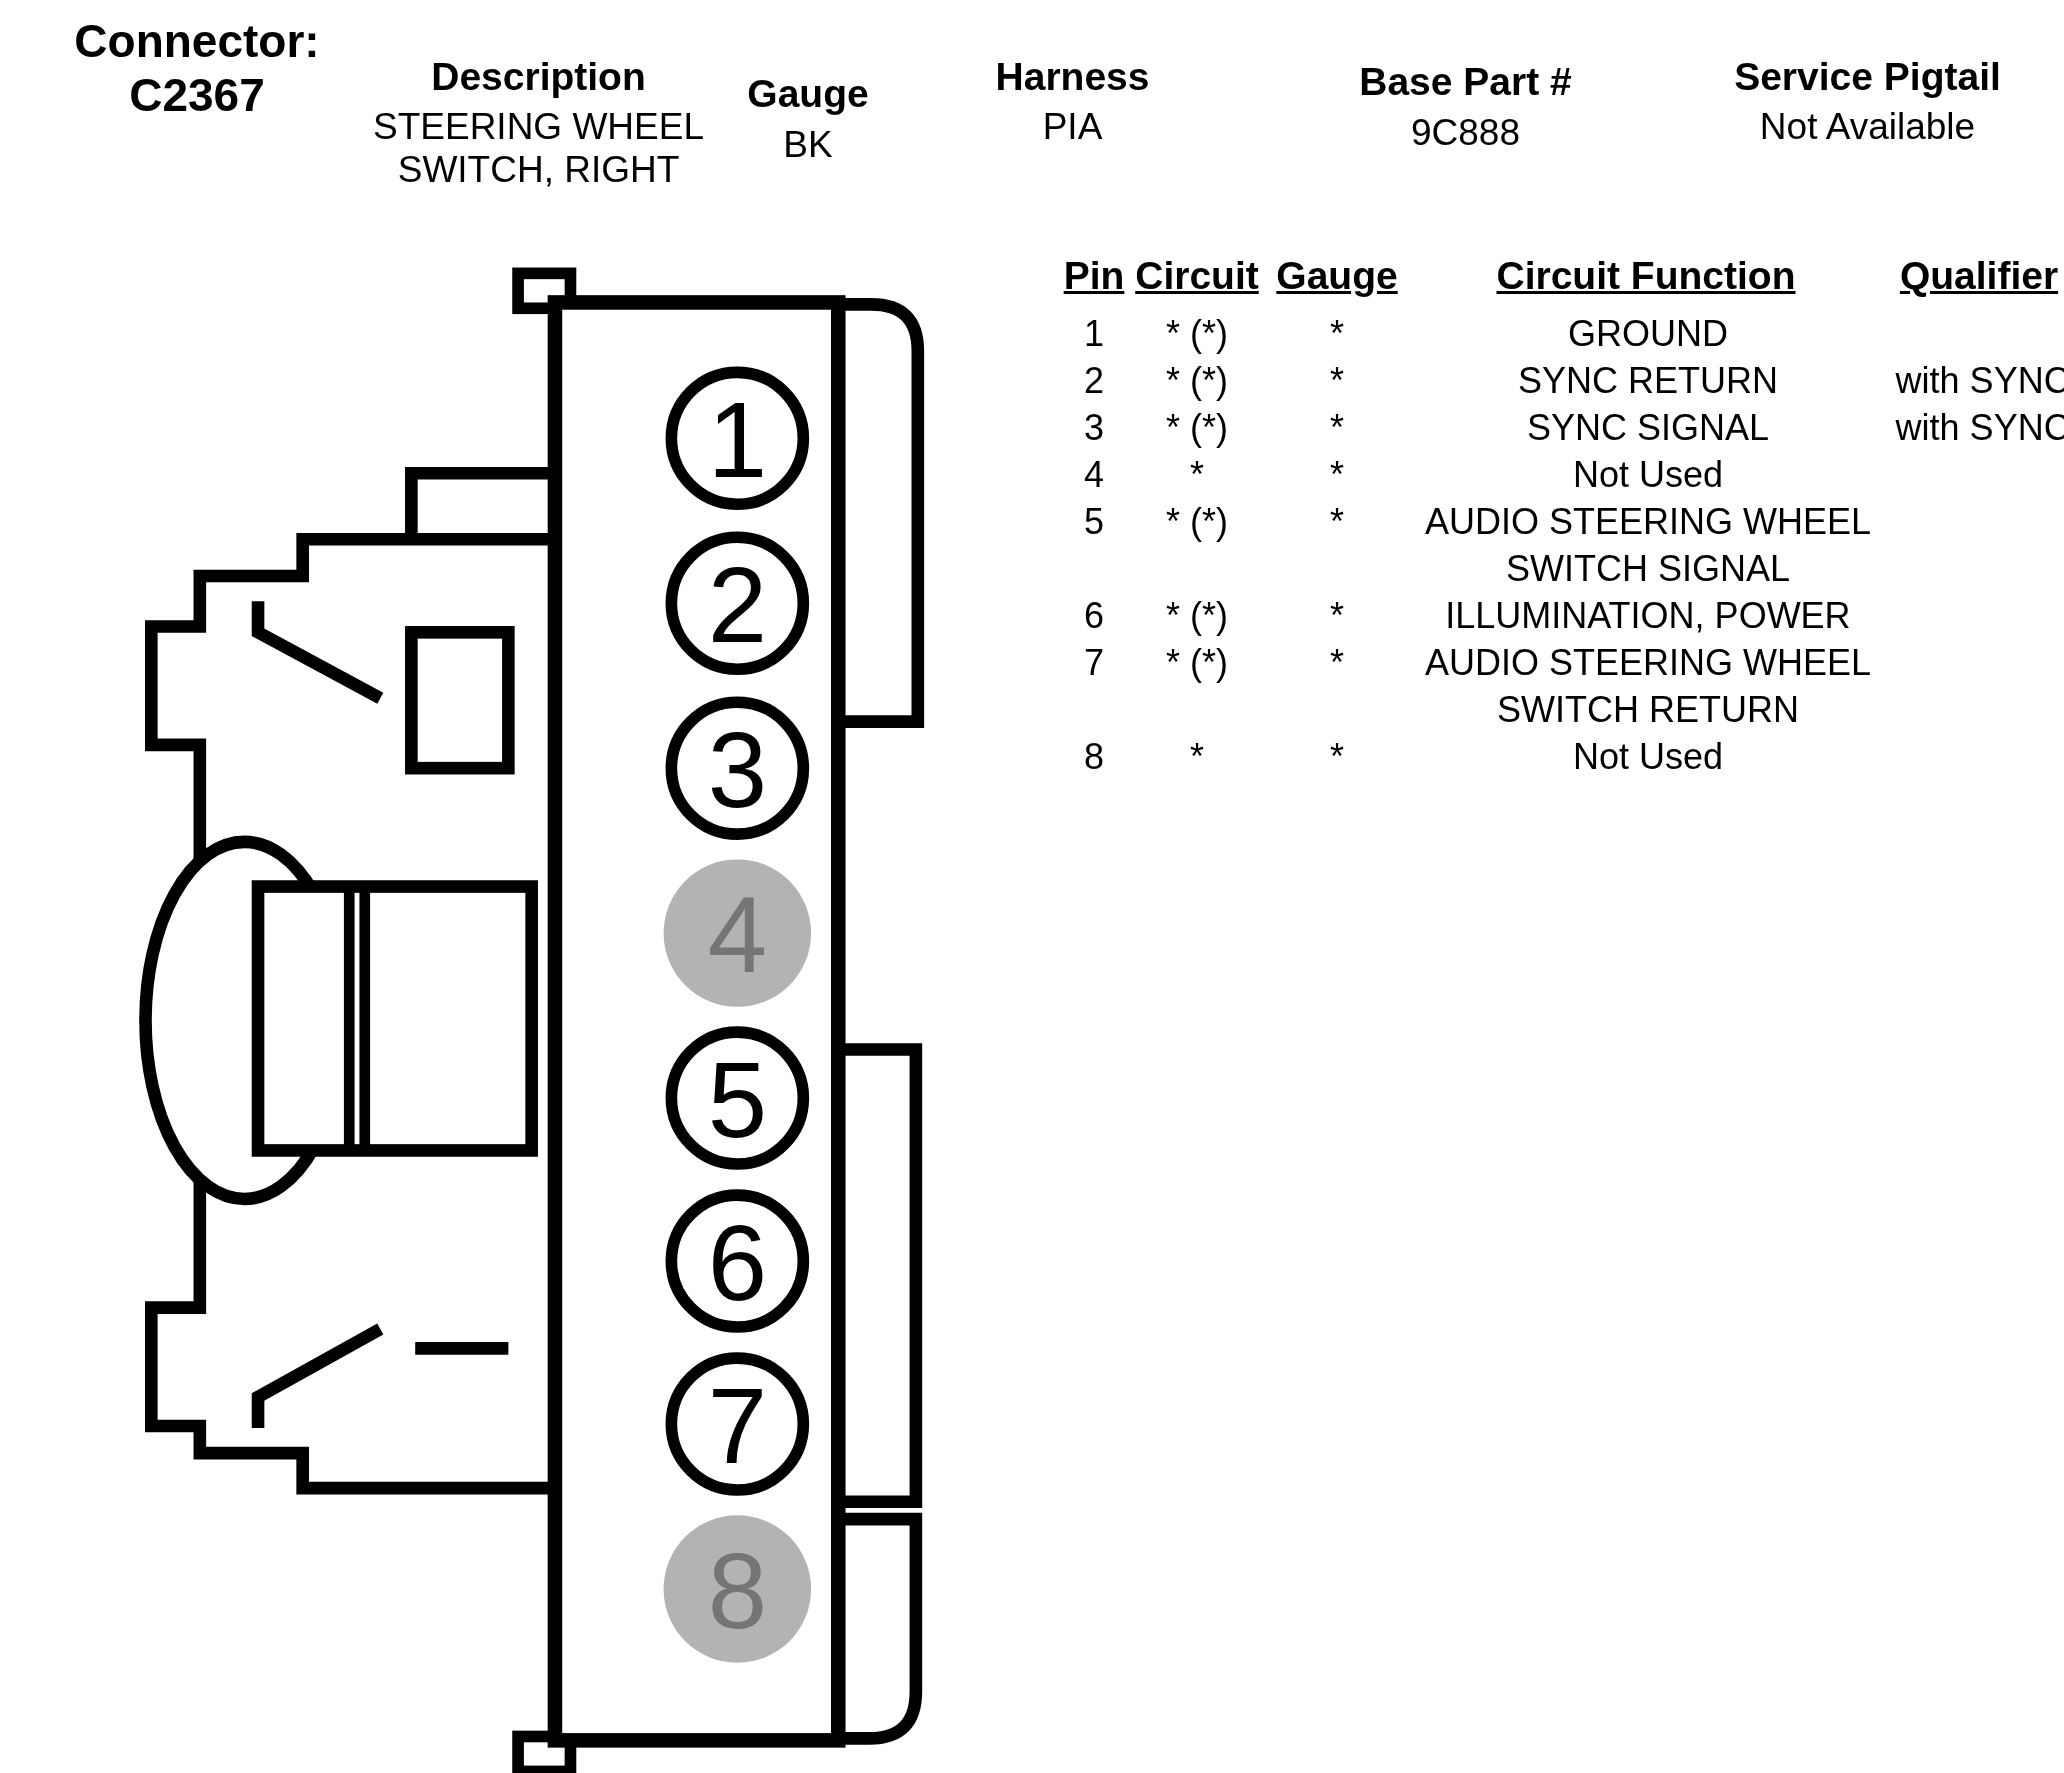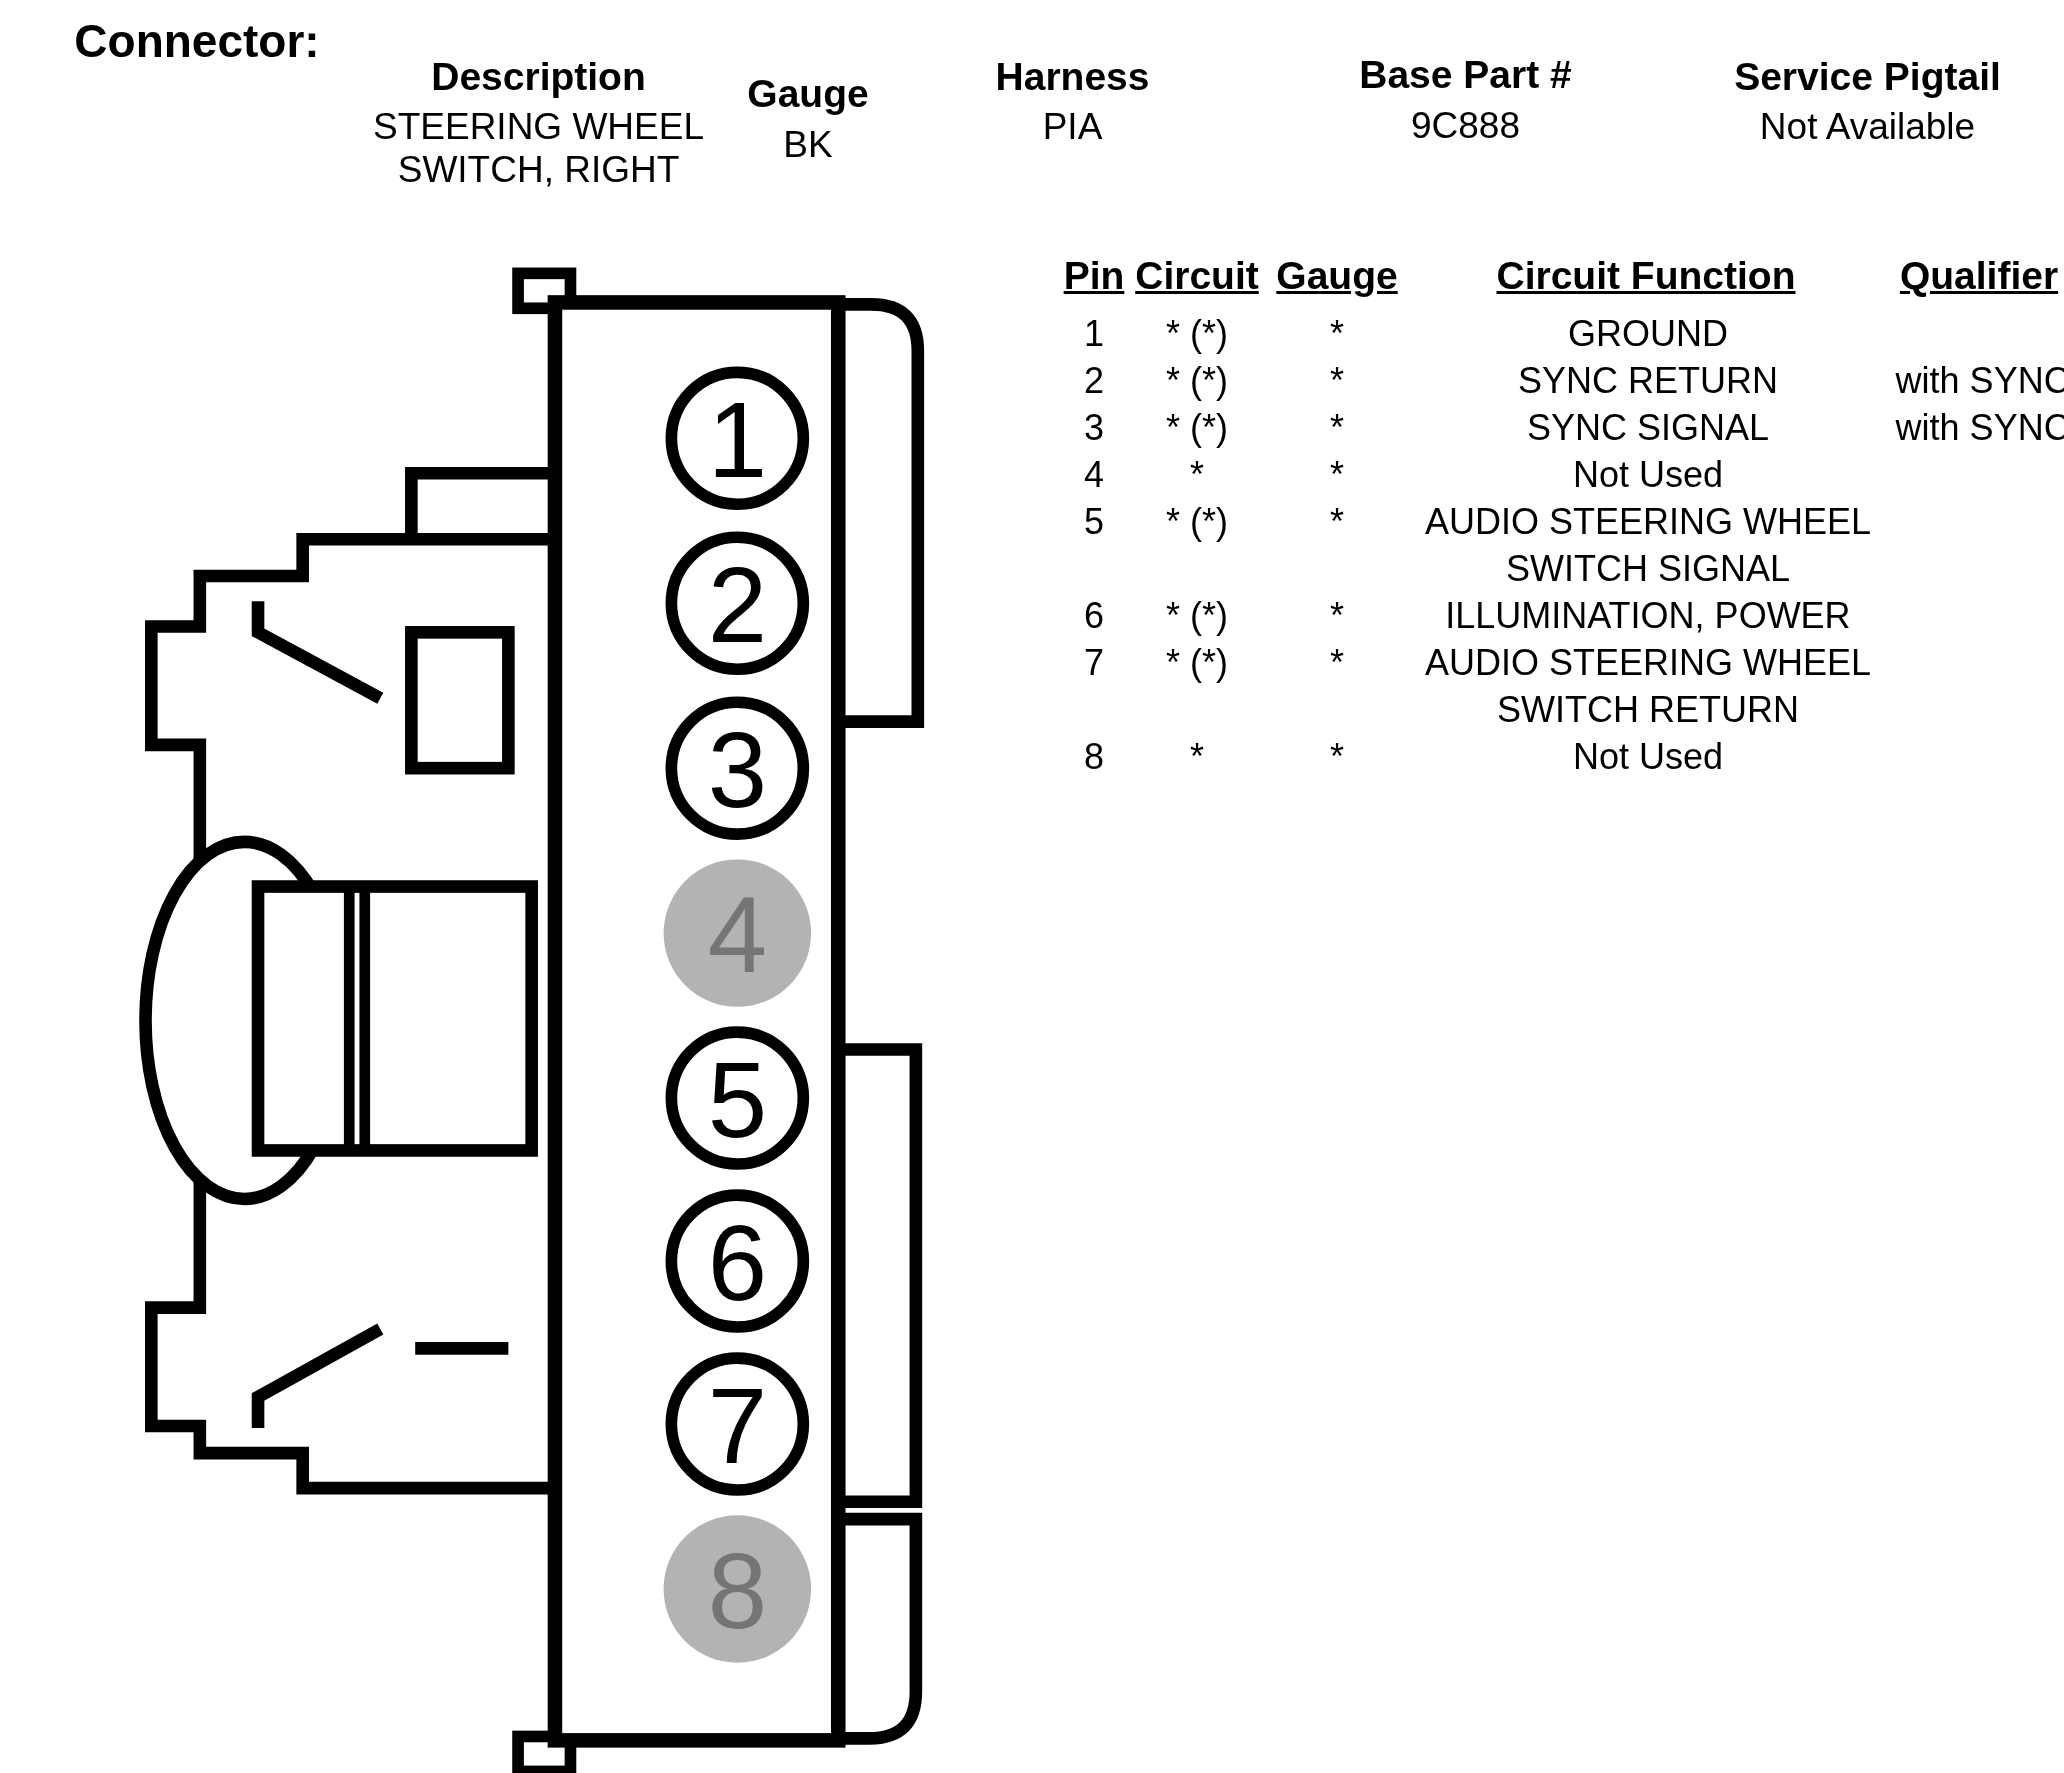--- a/index.html
+++ b/index.html
@@ -12,21 +12,21 @@
   }
   .abs { position:absolute; }
   
   #connector-block { left:37px; top:13.6px; width:320px; font-size:46px; font-weight:700; line-height:1.18;text-align:center; }
   .hdr-col { text-align:center;margin-top:44px; }
   .hdr-label { font-size:39px; font-weight:700; line-height:1.1; }
   .hdr-value { font-size:37px; line-height:1.15; margin-top:7.8px; }
   #hdr-description { left:364px; top:11.6px; width:349px; }
   #hdr-color       { left:711px; top:29px; width:194px; }
   #hdr-harness     { left:927px; top:11.6px; width:291px; }
-  #hdr-basepart    { left:1320px; top:10px; width:291px; }
+  #hdr-basepart    { left:1320px; top:17px; width:291px; }
   #hdr-pigtail     { left:1722px; top:11.6px; width:291px;text-align:center; }
   
   #pin-table { left:1058px; top:254px; width:1017px; }
   #ptable-head, .prow { display:grid; grid-template-columns:72px 134px 146px 472px 194px; }
   #ptable-head { font-weight:700; font-size:39px; margin-bottom:11.6px; }
   #ptable-head > div { text-align:center;text-decoration:underline; }
   .pcell { font-size:36px; line-height:47px; }
   .c-pin, .c-cir, .c-gau { text-align:center; }
   .c-fun { text-align:center; padding-left:3.9px; }
   .c-qua { text-align:left; padding-left:13.6px; }
@@ -34,20 +34,21 @@
   #diagram-wrap { left:126px; top:252px; width:854px; height:1533px; }
   svg text { font-family:"Liberation Sans","DejaVu Sans",sans-serif; }
 </style>
 </head>
 <body>
 
 <div id="page">
 
   <div class="abs" id="connector-block">
     <div>Connector:</div>
+    <div>C2367</div>
   </div>
 
   <div class="abs hdr-col" id="hdr-description">
     <div class="hdr-label">Description</div>
     <div class="hdr-value">STEERING WHEEL SWITCH, RIGHT</div>
   </div>
   <div class="abs hdr-col" id="hdr-color">
     <div class="hdr-label">Gauge</div>
     <div class="hdr-value">BK</div>
   </div>

